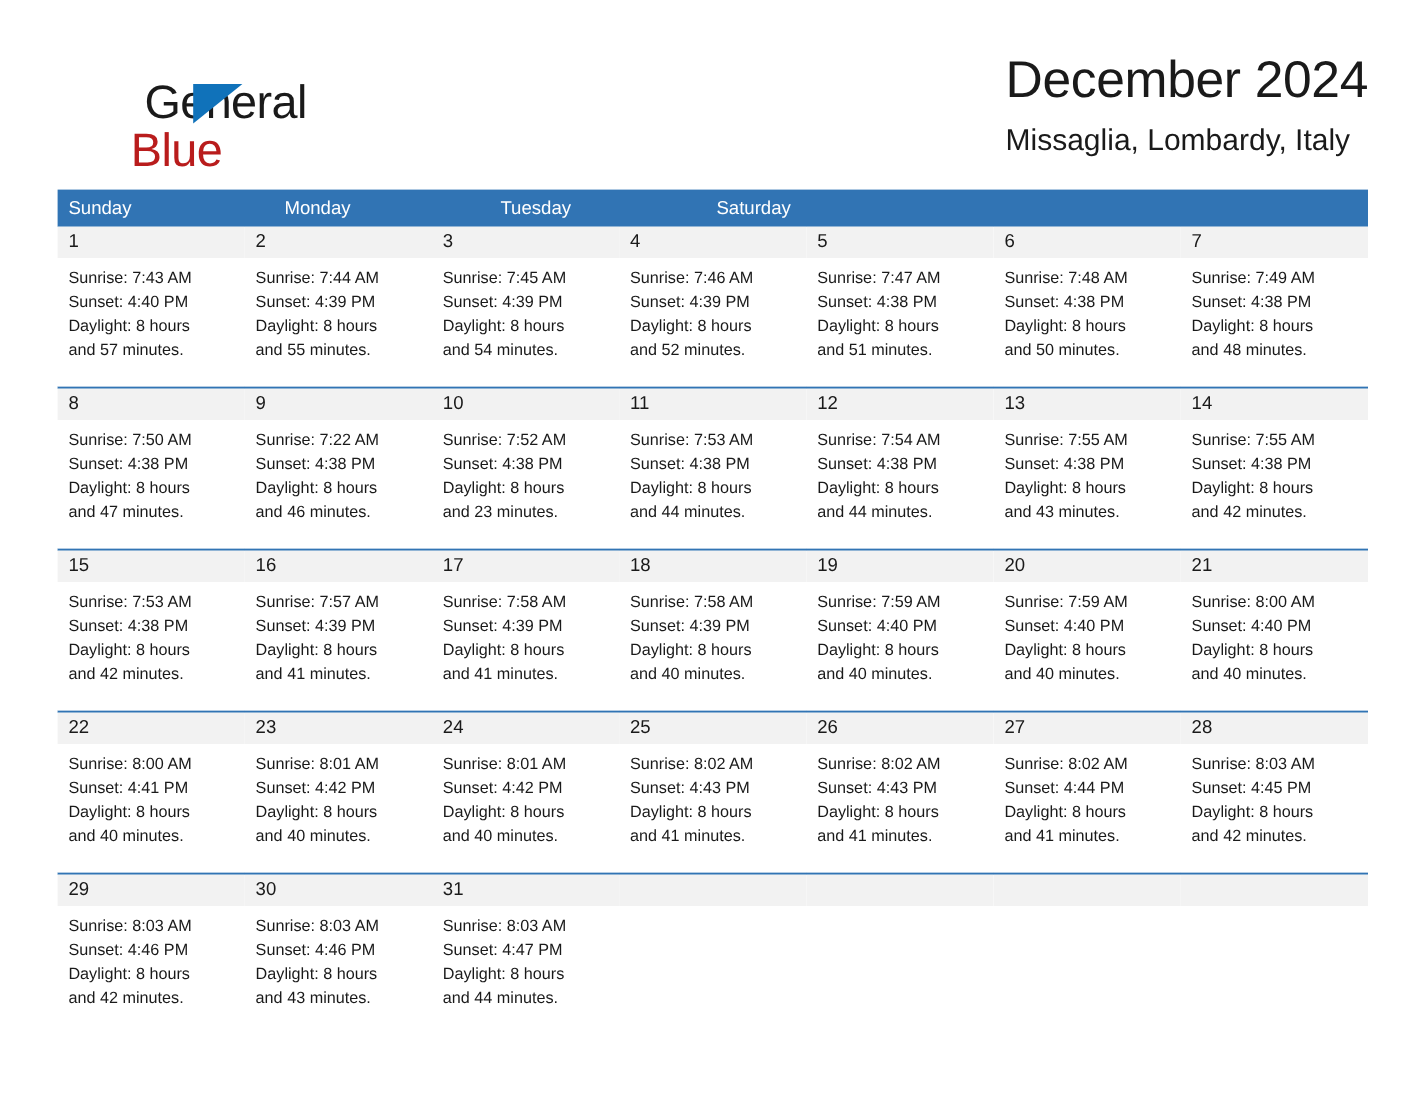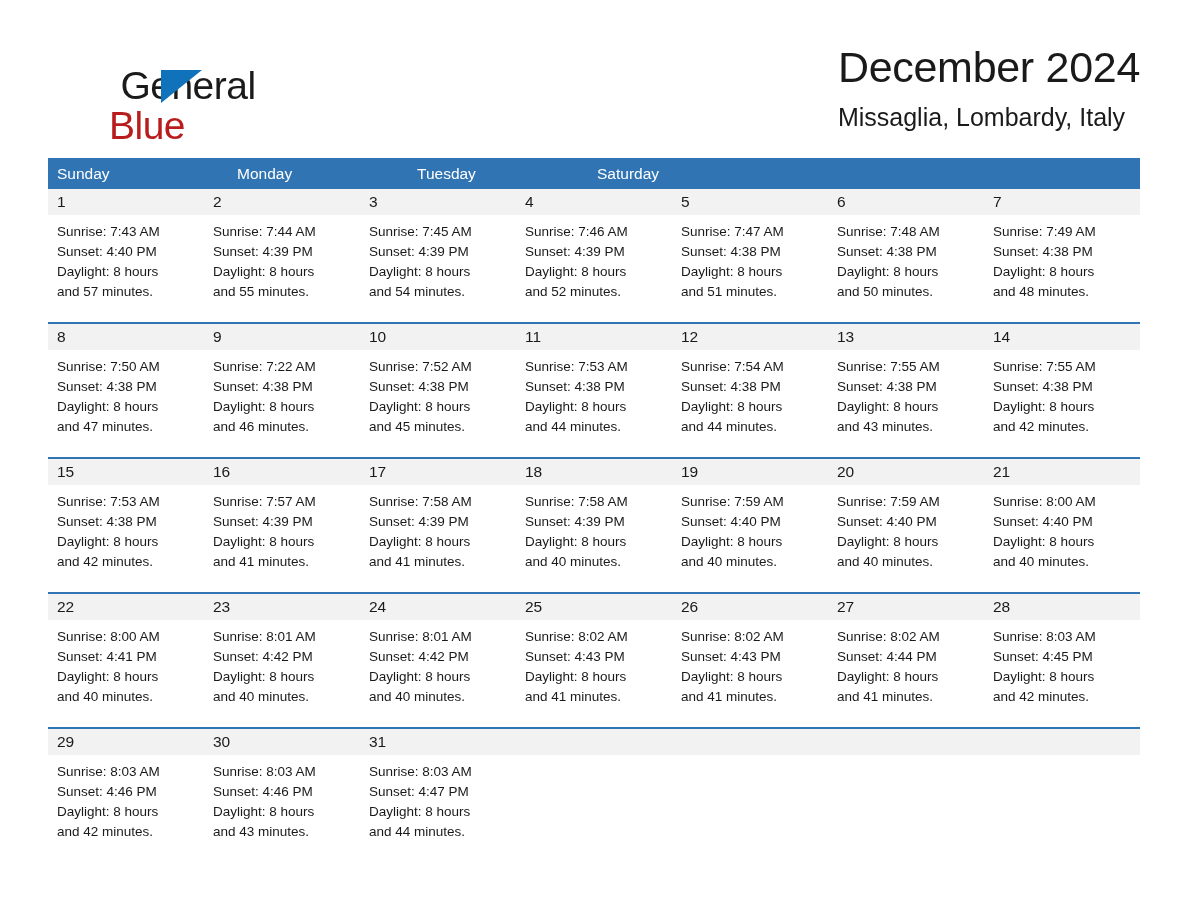--- a/index.html
+++ b/index.html
@@ -276,21 +276,21 @@
               <div>Daylight: 8 hours</div>
               <div>and 46 minutes.</div>
             </div>
           </div>
         <div class="daycell">
             <div class="daynum">10</div>
             <div class="details">
               <div>Sunrise: 7:52 AM</div>
               <div>Sunset: 4:38 PM</div>
               <div>Daylight: 8 hours</div>
-              <div>and 45 minutes.</div>
+              <div>and 23 minutes.</div>
             </div>
           </div>
         <div class="daycell">
             <div class="daynum">11</div>
             <div class="details">
               <div>Sunrise: 7:53 AM</div>
               <div>Sunset: 4:38 PM</div>
               <div>Daylight: 8 hours</div>
               <div>and 44 minutes.</div>
             </div>

